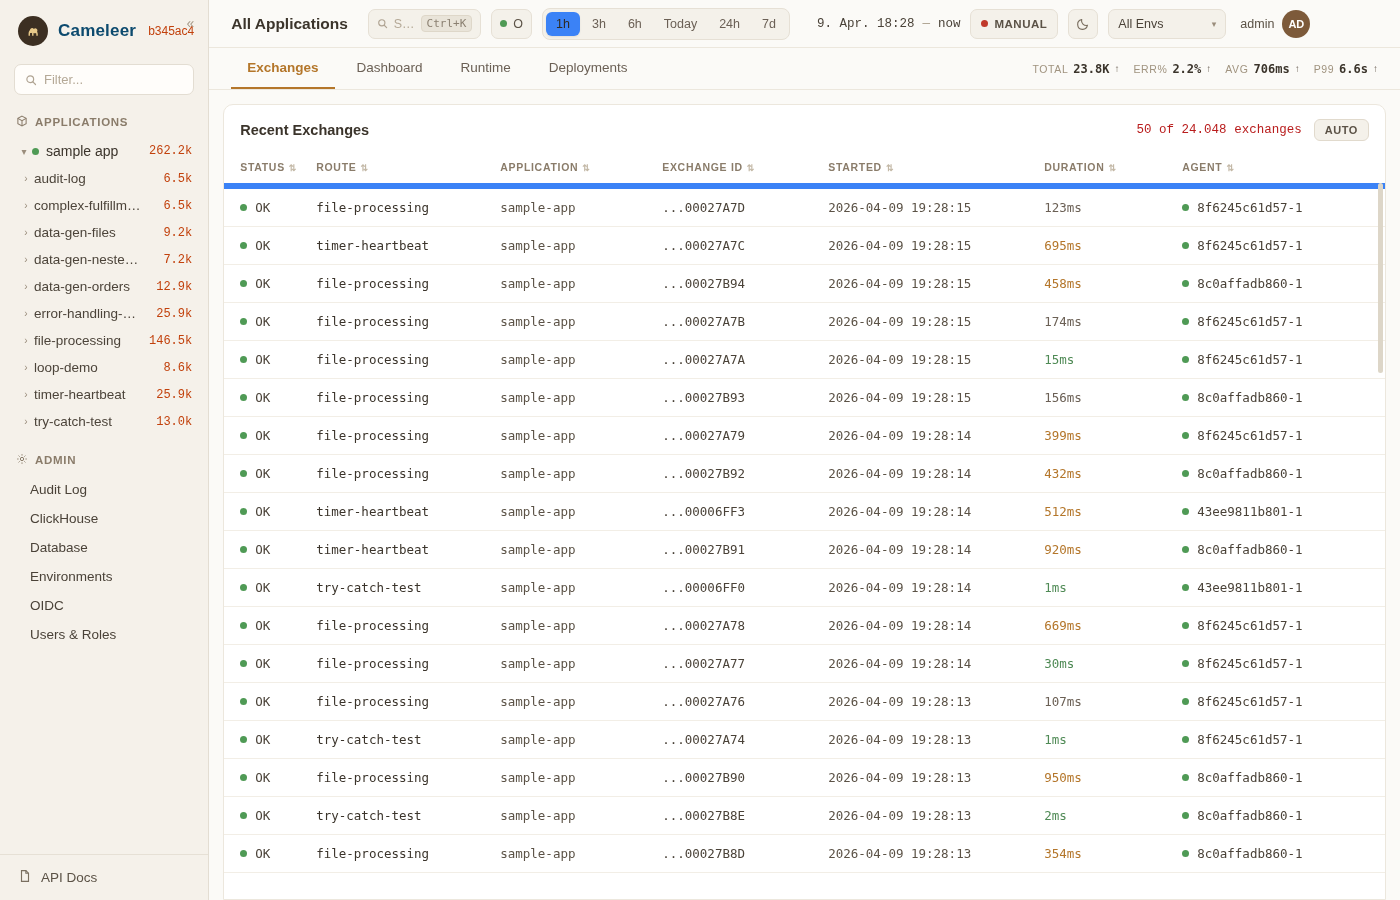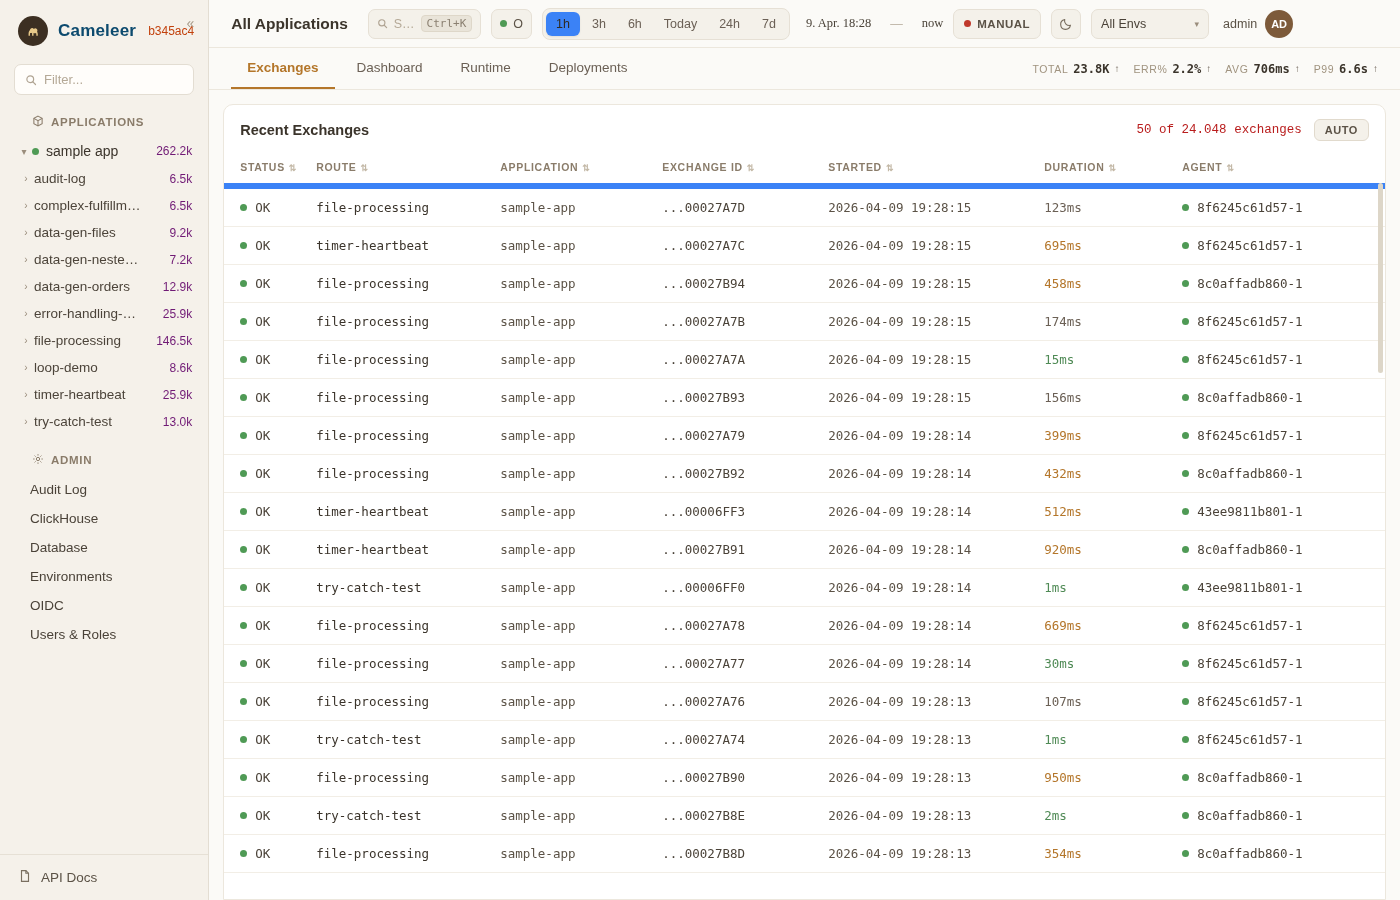--- a/index.html
+++ b/index.html
@@ -49,39 +49,39 @@
   .filter-box .ico { color: #b0a493; font-size: 12px; display: flex; }
   .filter-input {
     border: 0; outline: 0; background: transparent;
     font-size: 13px; color: #6b6055; width: 100%;
     font-family: "Liberation Sans", sans-serif;
   }
   .filter-input::placeholder { color: #b5a997; }
 
   .section-head {
     display: flex; align-items: center; gap: 7px;
-    padding: 10px 14px 8px 32px;
+    padding: 10px 14px 8px 16px;
     font-size: 11.5px; font-weight: bold; letter-spacing: .7px;
     color: #8a7c6a; text-transform: uppercase;
   }
   .tree { padding: 0 8px; }
   .tree-row {
     display: flex; align-items: center;
     padding: 6px 8px; border-radius: 6px;
     font-size: 13.5px; color: #4a4238; cursor: pointer;
   }
   .caret { width: 16px; color: #9a8d7c; font-size: 10px; display: flex; justify-content: center; }
   .dot-green {
     width: 7px; height: 7px; border-radius: 50%;
     background: #4f9a55; margin-right: 7px; flex: 0 0 auto;
   }
   .tree-label { flex: 1 1 auto; white-space: nowrap; overflow: hidden; text-overflow: ellipsis; }
   .tree-count {
-    font-size: 12px; color: #701a75;
-    font-family: Liberation Sans, sans-serif;
+    font-size: 12px; color: #c2410c;
+    font-family: Liberation Mono, monospace;
     margin-left: 8px;
   }
   .tree-row.app-root { font-size: 14px; color: #3b342b; }
   .tree-row.child { padding-left: 10px; font-size: 13.5px; }
   .tree-row.child .tree-label { color: #4c443a; }
 
   .admin-head { margin-top: 8px; }
   .admin-list { padding: 0 8px; }
   .admin-item {
     padding: 7px 8px 7px 22px;
@@ -134,23 +134,23 @@
     background: #f4f1ea; border: 1px solid #e6e0d5;
     border-radius: 8px; padding: 3px; height: 32px;
   }
   .range-btn {
     font-size: 12.5px; color: #6b6055;
     padding: 3px 10px; border-radius: 6px; cursor: pointer; line-height: 18px;
   }
   .range-btn.active { background: #3b82f6; color: #2f2a22; font-weight: normal; box-shadow: 0 1px 2px rgba(0,0,0,.08); }
 
   .time-range {
-    display: flex; align-items: center; gap: 19px;
-    font-size: 12.5px; color: #4a4238; margin-left: 6px;
-    font-family: Liberation Serif, serif;
+    display: flex; align-items: center; gap: 8px;
+    font-size: 12.5px; color: #4a4238; margin-left: 17px;
+    font-family: Liberation Mono, monospace;
   }
   .time-range .dash { color: #a79a88; }
 
   .manual-pill {
     display: flex; align-items: center; gap: 6px;
     background: #f4f1ea; border: 1px solid #e6e0d5;
     border-radius: 7px; height: 30px; padding: 0 10px;
     font-size: 11.5px; font-weight: bold; letter-spacing: .5px; color: #5b5246;
   }
   .manual-pill .dot { width: 7px; height: 7px; border-radius: 50%; background: #c0392b; }

